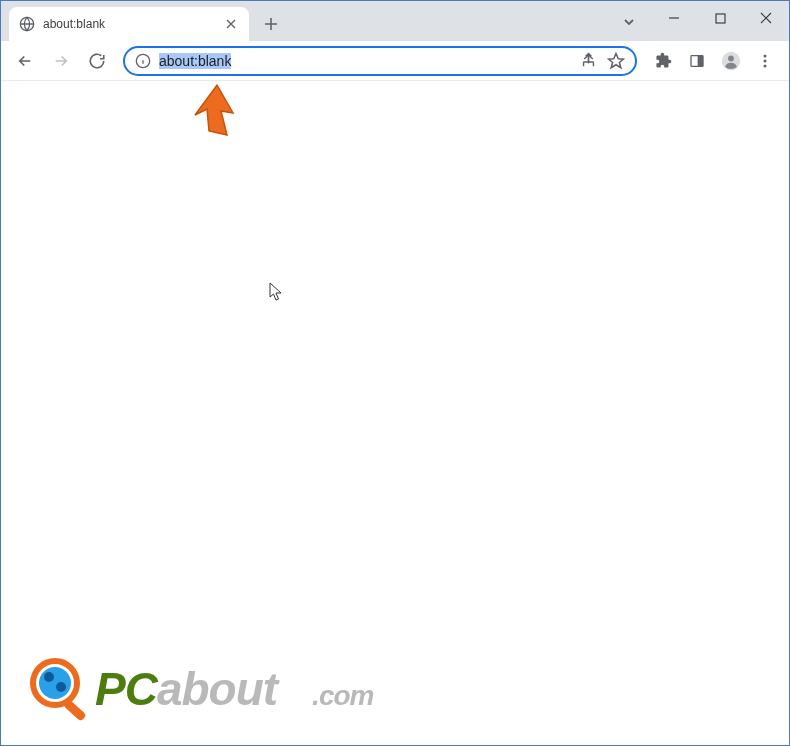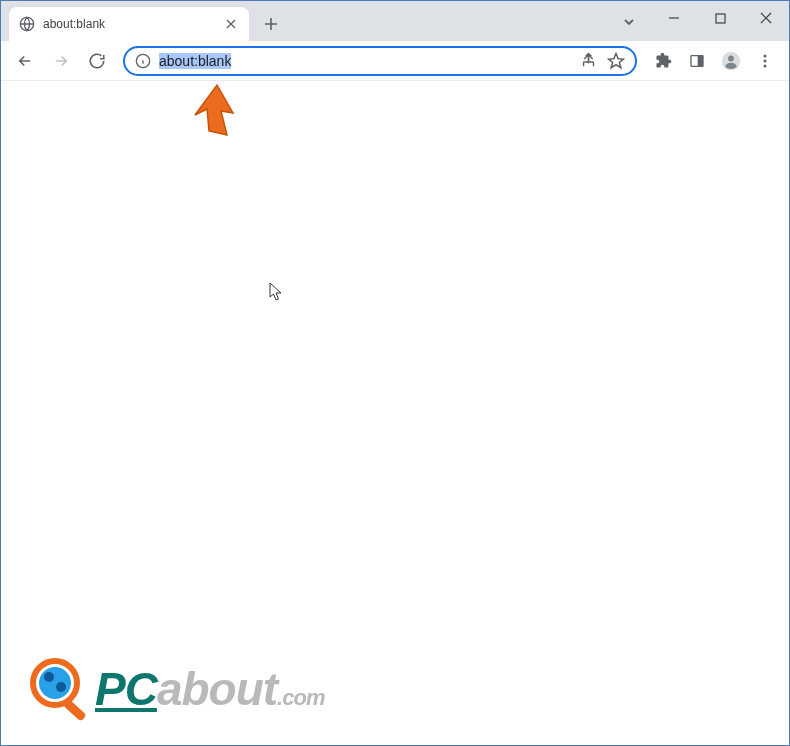--- a/index.html
+++ b/index.html
@@ -223,22 +223,22 @@
       position: relative;
     }
     .watermark-text {
       font-size: 46px;
       font-weight: 700;
       font-style: italic;
       letter-spacing: -1px;
       color: #b9b9b9;
       font-family: Arial, sans-serif;
     }
-    .watermark-text .dark { color: #0f766e; text-decoration: underline; }
-    .watermark-text .dom { font-size: 22px; }
+    .watermark-text .dark { color: #4d7c0f; }
+    .watermark-text .dom { font-size: 28px; margin-left: 35px; }
   </style>
 </head>
 <body>
 
 <div class="title-bar">
   <div class="tab-strip">
     <div class="tab">
       <span class="tab-favicon">
         <svg width="16" height="16" viewBox="0 0 24 24" fill="none" stroke="currentColor" stroke-width="2">
           <circle cx="12" cy="12" r="10"></circle>

